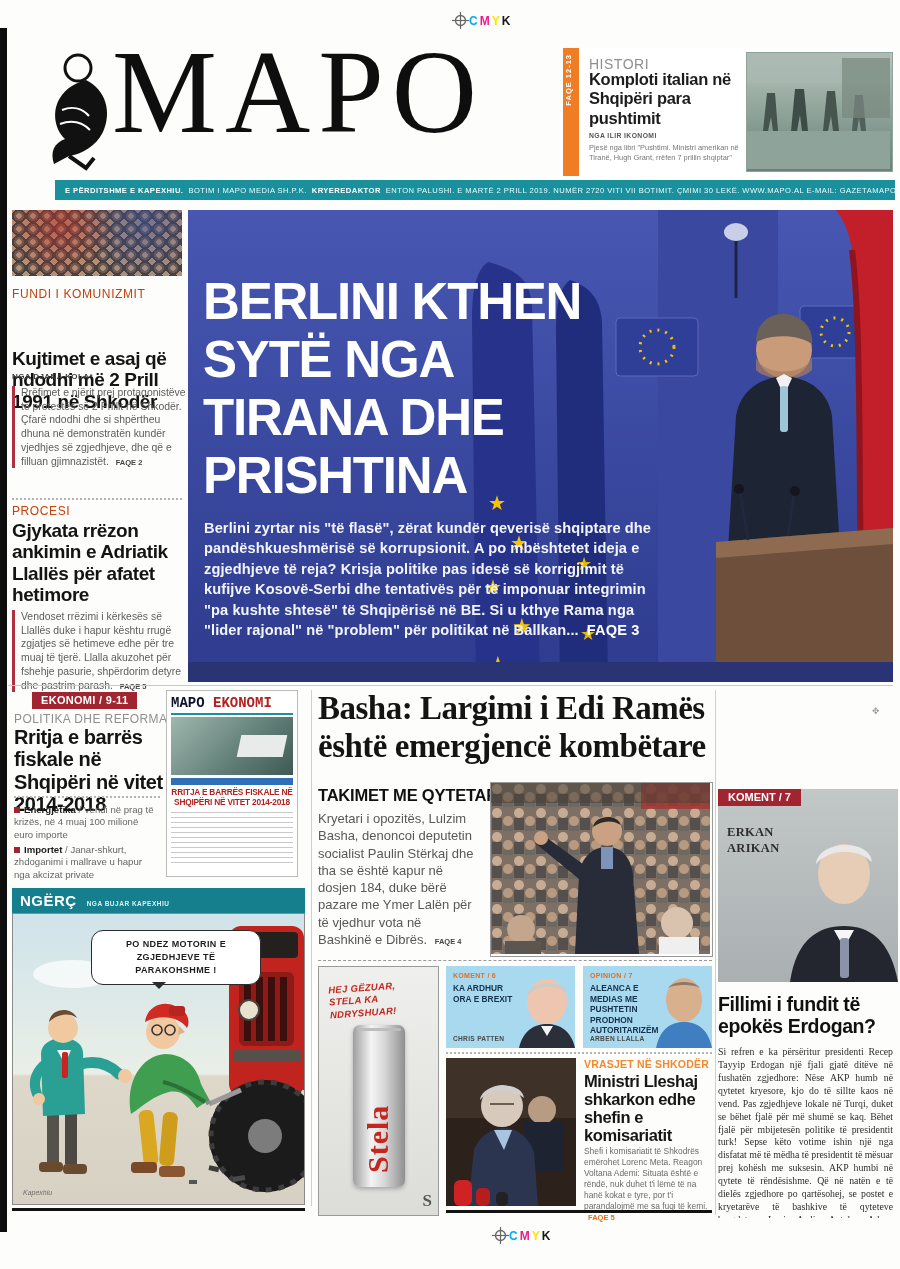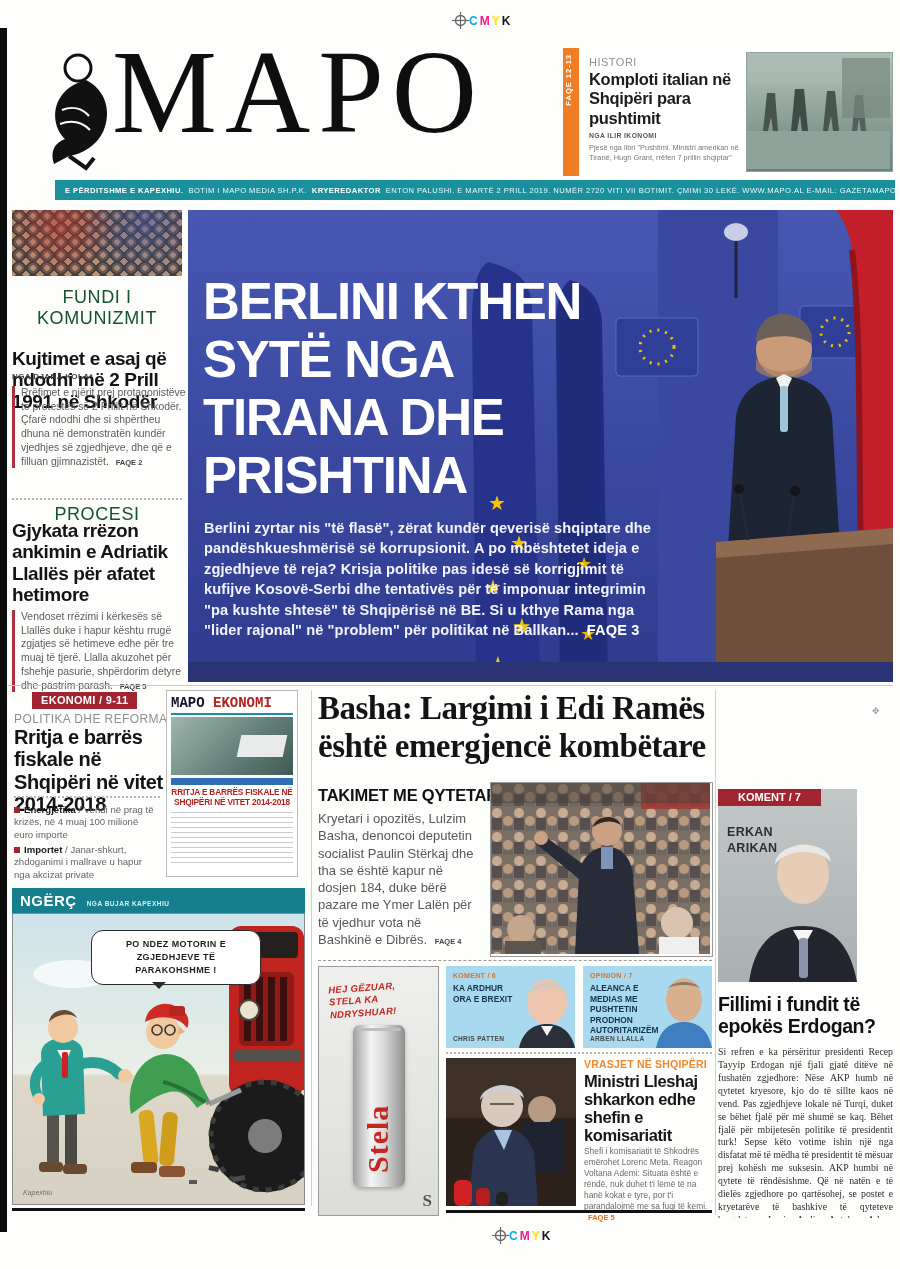--- a/index.html
+++ b/index.html
@@ -11,39 +11,39 @@
   .cmyk{font-weight:bold;font-size:12px;letter-spacing:2px;}
   .cmyk .c{color:#00adee}.cmyk .m{color:#ec1c8d}.cmyk .y{color:#ffe400}.cmyk .k{color:#1a1a1a}
   
   #edgebar{left:0;top:28px;width:7px;height:1204px;background:#0d0d0d;}
   #mast-title{left:112px;top:34px;font-family:"Liberation Serif",serif;font-size:118px;
       font-weight:400;letter-spacing:8px;color:#0e0e0e;line-height:1;}
   #histori{left:563px;top:48px;width:332px;height:128px;background:#fff;}
   #histori .strip{position:absolute;left:0;top:0;width:16px;height:100%;background:#ef7d23;}
   #histori .strip span{position:absolute;left:1px;top:6px;writing-mode:vertical-rl;transform:rotate(180deg);
       font-size:7.5px;font-weight:bold;color:#fff;letter-spacing:1px;}
-  #histori .hsec{position:absolute;left:26px;top:8px;font-size:11px;color:#8f8f8f;letter-spacing:.5px;}
+  #histori .hsec{position:absolute;left:26px;top:8px;font-size:14px;color:#8f8f8f;letter-spacing:.5px;}
   #histori .htitle{position:absolute;left:26px;top:22px;width:150px;font-size:16.5px;font-weight:bold;
       line-height:1.18;color:#1c1c1c;letter-spacing:-.3px;}
   #histori .hby{position:absolute;left:26px;top:84px;font-size:6.8px;font-weight:bold;color:#555;letter-spacing:.4px;}
   #histori .hnote{position:absolute;left:26px;top:95px;width:155px;font-size:7.4px;color:#777;line-height:1.35;}
   #histori .hphoto{position:absolute;right:2px;top:4px;width:145px;height:118px;border:1px solid #8fa39a;
       background:linear-gradient(180deg,#b9c6bd 0%,#93a79d 45%,#68817a 100%);}
   
   #infobar{left:55px;top:180px;width:840px;height:20px;background:#1b909d;color:#eafcff;
       font-size:7.6px;letter-spacing:.45px;display:flex;align-items:center;gap:5px;padding-left:10px;box-sizing:border-box;white-space:nowrap;}
   #infobar b{color:#fff;}
   
   .lc{left:12px;width:170px;}
   #crowdphoto{top:210px;height:66px;background:
       radial-gradient(circle at 28% 22%,rgba(190,50,45,.55),transparent 42%),
       radial-gradient(circle at 78% 18%,rgba(55,80,165,.5),transparent 45%),
       repeating-radial-gradient(circle at 7px 6px,#b59377 0 2.5px,#6b5a50 3px 5px,#46403c 5px 7px);
       background-size:auto,auto,14px 13px;}
-  .seclabel{font-size:18px;color:#14532d;letter-spacing:.6px;text-align:center;}
+  .seclabel{font-size:12px;color:#c2410c;letter-spacing:.6px;}
   .lhead{font-size:19px;font-weight:bold;line-height:1.13;color:#141414;letter-spacing:-.4px;}
   .lby{font-size:8px;font-weight:bold;color:#3c3c3c;letter-spacing:.4px;}
   .lbody{font-size:10.4px;color:#5c5c5c;line-height:1.32;border-left:3px solid #b03040;padding-left:6px;}
   .pagetag{font-size:7.5px;font-weight:bold;color:#444;margin-left:4px;}
   .dotline{border-top:2px dotted #b5b5b5;}
   
   #banner{left:188px;top:210px;width:705px;height:472px;overflow:hidden;background:#3e4da6;}
   #banner svg{position:absolute;left:0;top:0;}
   #tag{position:absolute;left:16px;top:12px;background:#ef7d23;color:#fff;font-size:25px;font-weight:bold;
       letter-spacing:-.5px;padding:5px 14px 6px;}
@@ -105,22 +105,22 @@
   .opbox .otag{position:absolute;left:7px;top:6px;font-size:7px;font-weight:bold;color:#e2701f;letter-spacing:.3px;}
   .opbox .otitle{position:absolute;left:7px;top:17px;width:66px;font-size:8.4px;font-weight:bold;color:#14324e;line-height:1.25;}
   .opbox .oauthor{position:absolute;left:7px;bottom:6px;font-size:6.6px;font-weight:bold;color:#4a4a4a;letter-spacing:.3px;}
   .opbox svg{position:absolute;right:0;bottom:0;}
   
   #ministerphoto{left:446px;top:1058px;width:130px;height:148px;}
   #vrasjet-tag{left:584px;top:1058px;font-size:10.5px;font-weight:bold;color:#f08a2d;letter-spacing:.2px;}
   #vrasjet-title{left:584px;top:1072px;width:128px;font-size:16.5px;font-weight:800;line-height:1.1;color:#161616;letter-spacing:-.4px;}
   #vrasjet-body{left:584px;top:1146px;width:128px;font-size:8.4px;color:#6a6a6a;line-height:1.3;}
   
-  #kbadge{left:718px;top:789px;background:#a02531;color:#fff;font-size:11px;font-weight:bold;padding:2px 20px 3px;z-index:3;}
-  #kbox{left:718px;top:789px;width:139px;height:193px;background:linear-gradient(180deg,#c2c7c8,#aab0b1);overflow:hidden;}
+  #kbadge{left:718px;top:789px;background:#a02531;color:#fff;font-size:11px;font-weight:bold;padding:2px 10px 3px;z-index:3;}
+  #kbox{left:718px;top:789px;width:180px;height:193px;background:linear-gradient(180deg,#c2c7c8,#aab0b1);overflow:hidden;font-family:Liberation Serif, serif;}
   #kauthor{position:absolute;left:9px;top:36px;width:70px;font-size:12.5px;font-weight:bold;color:#2e2e2e;line-height:1.25;letter-spacing:.3px;}
   #ktitle{left:718px;top:994px;width:172px;font-size:19.5px;font-weight:800;line-height:1.12;color:#111;letter-spacing:-.4px;}
   #kbody{left:718px;top:1046px;width:175px;height:172px;overflow:hidden;font-family:"Liberation Serif",serif;
       font-size:9.8px;line-height:1.32;color:#2d2d2d;text-align:justify;}
   .orn{color:#9a9a9a;font-size:9px;}
 </style>
 </head>
 <body>
 
 <div id="page">
@@ -426,21 +426,21 @@
       <circle cx="56" cy="48" r="21" fill="#d8c9bd"></circle>
       <path d="M34 42 C36 24 76 22 78 40 C66 30 44 30 34 42 Z" fill="#cfcfcf"></path>
       <line x1="44" y1="46" x2="68" y2="46" stroke="#6a5d52" stroke-width="2"></line>
       <path d="M22 148 L28 92 C34 76 48 70 58 70 C70 70 82 78 88 94 L92 148 Z" fill="#2b3550"></path>
       <path d="M48 72 L58 92 L66 72 Z" fill="#a8c4e0"></path>
       <rect x="8" y="122" width="18" height="26" rx="6" fill="#d02222"></rect>
       <rect x="30" y="130" width="14" height="18" rx="5" fill="#b81d1d"></rect>
       <rect x="50" y="134" width="12" height="14" rx="5" fill="#222"></rect>
     </svg>
   </div>
-  <div class="abs" id="vrasjet-tag">VRASJET NË SHQIPËRI</div>
+  <div class="abs" id="vrasjet-tag">VRASJET NË SHKODËR</div>
   <div class="abs" id="vrasjet-title">Ministri Lleshaj shkarkon edhe shefin e komisariatit</div>
   <div class="abs" id="vrasjet-body">
     <span>Shefi i komisariatit të Shkodrës emërohet Lorenc Meta. Reagon Voltana Ademi: Situata është e rëndë, nuk duhet t'i lëmë të na hanë kokat e tyre, por t'i parandalojmë me sa fuqi të kemi.</span>
     <span class="pagetag" style="color:#e2701f;">FAQE 5</span>
   </div>
   <div class="abs bline" style="left:446px;top:1210px;width:266px;height:3px;"></div>
 
   <div class="abs" id="kbox">
     <svg style="position:absolute;right:0;bottom:0;" width="112" height="160" viewBox="0 0 112 160">
       <ellipse cx="58" cy="52" rx="26" ry="30" fill="#e7cdb5"></ellipse>

